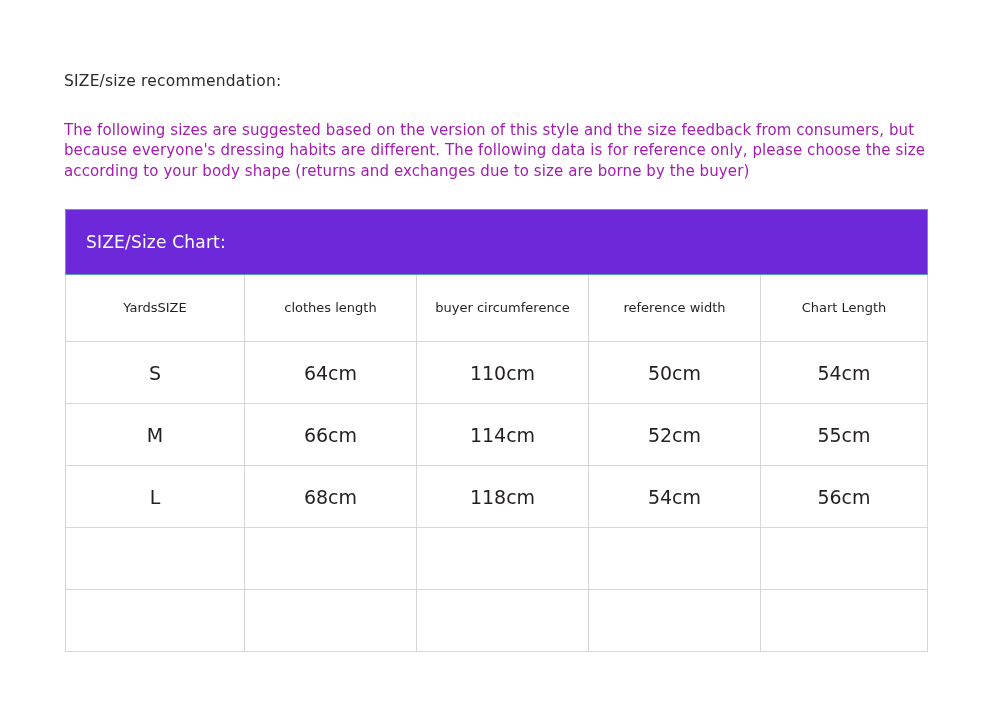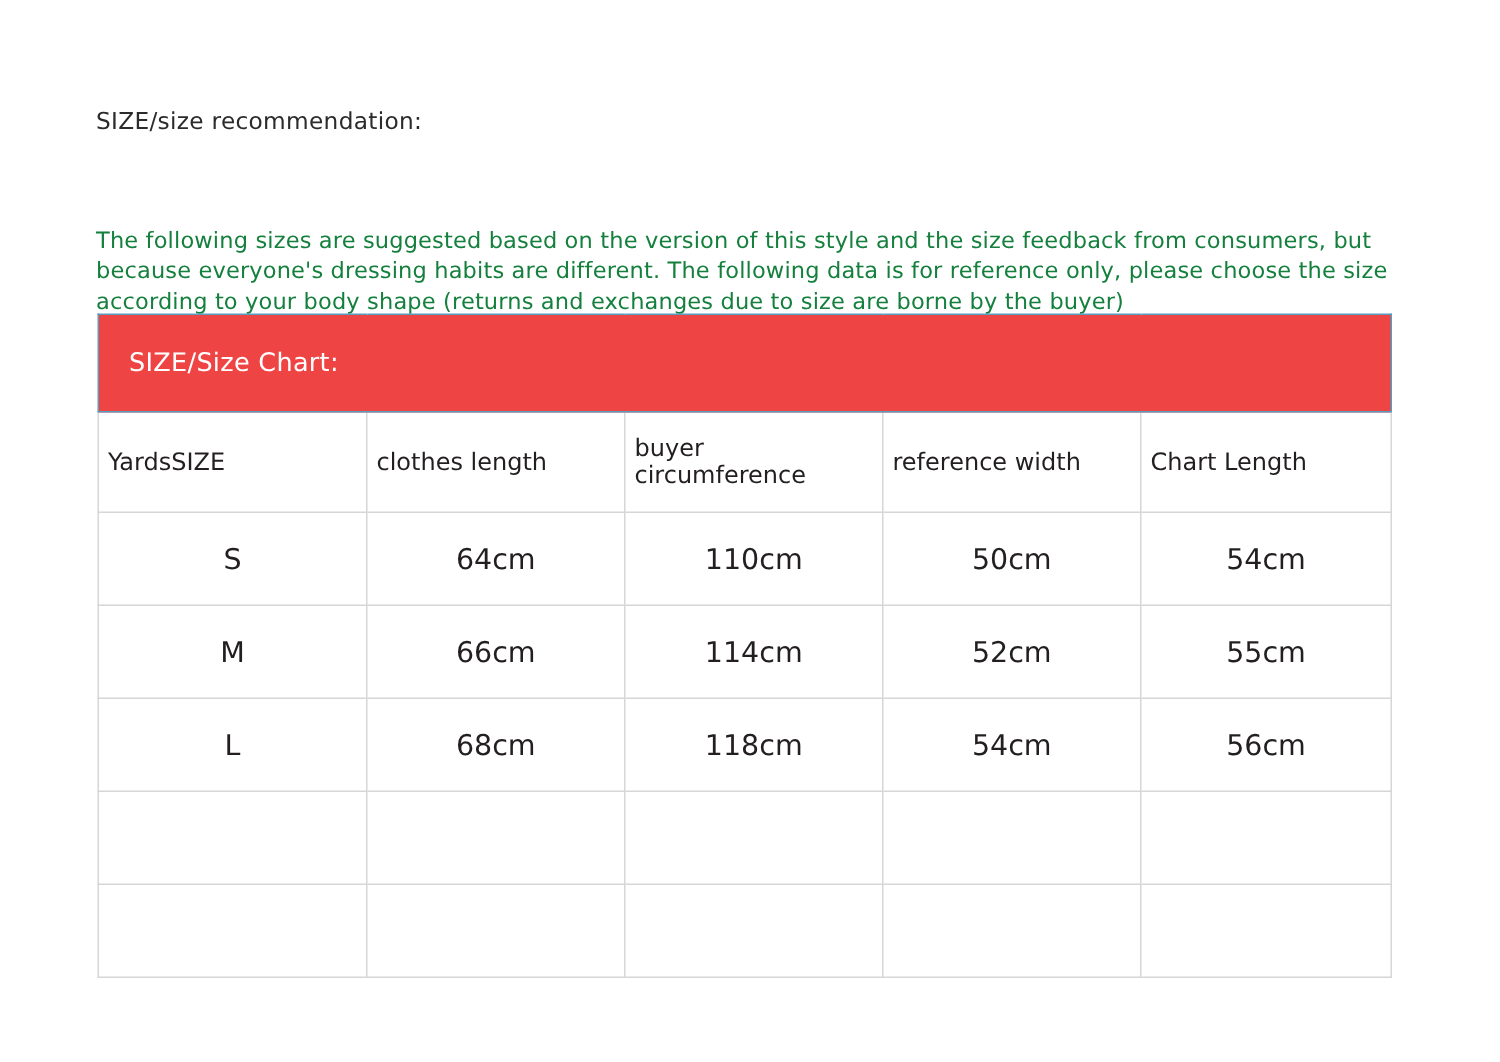--- a/index.html
+++ b/index.html
@@ -33,23 +33,22 @@
     letter-spacing: 0.2px;
   }
 
   .intro {
     position: absolute;
     left: 64px;
     top: 120px;
     width: 876px;
     font-size: 15px;
     line-height: 1.35;
-    color: #15803d;
+    color: #a21caf;
     letter-spacing: 0.1px;
-    margin-top: 30px;
   }
   .intro p {
     margin: 0;
   }
 
   .table-wrap {
     position: absolute;
     left: 65px;
     top: 209px;
     width: 862px;
@@ -62,35 +61,35 @@
   }
 
   table.size-chart td,
   table.size-chart th {
     border: 1px solid #d6d6d6;
     padding: 0;
     vertical-align: middle;
   }
 
   .banner-cell {
-    background: #ef4444;
+    background: #6d28d9;
     color: #ffffff;
     height: 64px;
     text-align: left;
     font-size: 17px;
     font-weight: normal;
     padding-left: 20px !important;
     letter-spacing: 0.2px;
     border: 1px solid #5b9bbd !important;
   }
 
   .col-head {
     height: 66px;
-    text-align: left;
-    font-size: 16px;
+    text-align: center;
+    font-size: 13px;
     font-weight: normal;
     color: #231f20;
     line-height: 1.15;
     padding: 0 6px !important;
   }
 
   .data-cell {
     height: 61px;
     text-align: center;
     font-size: 19px;

